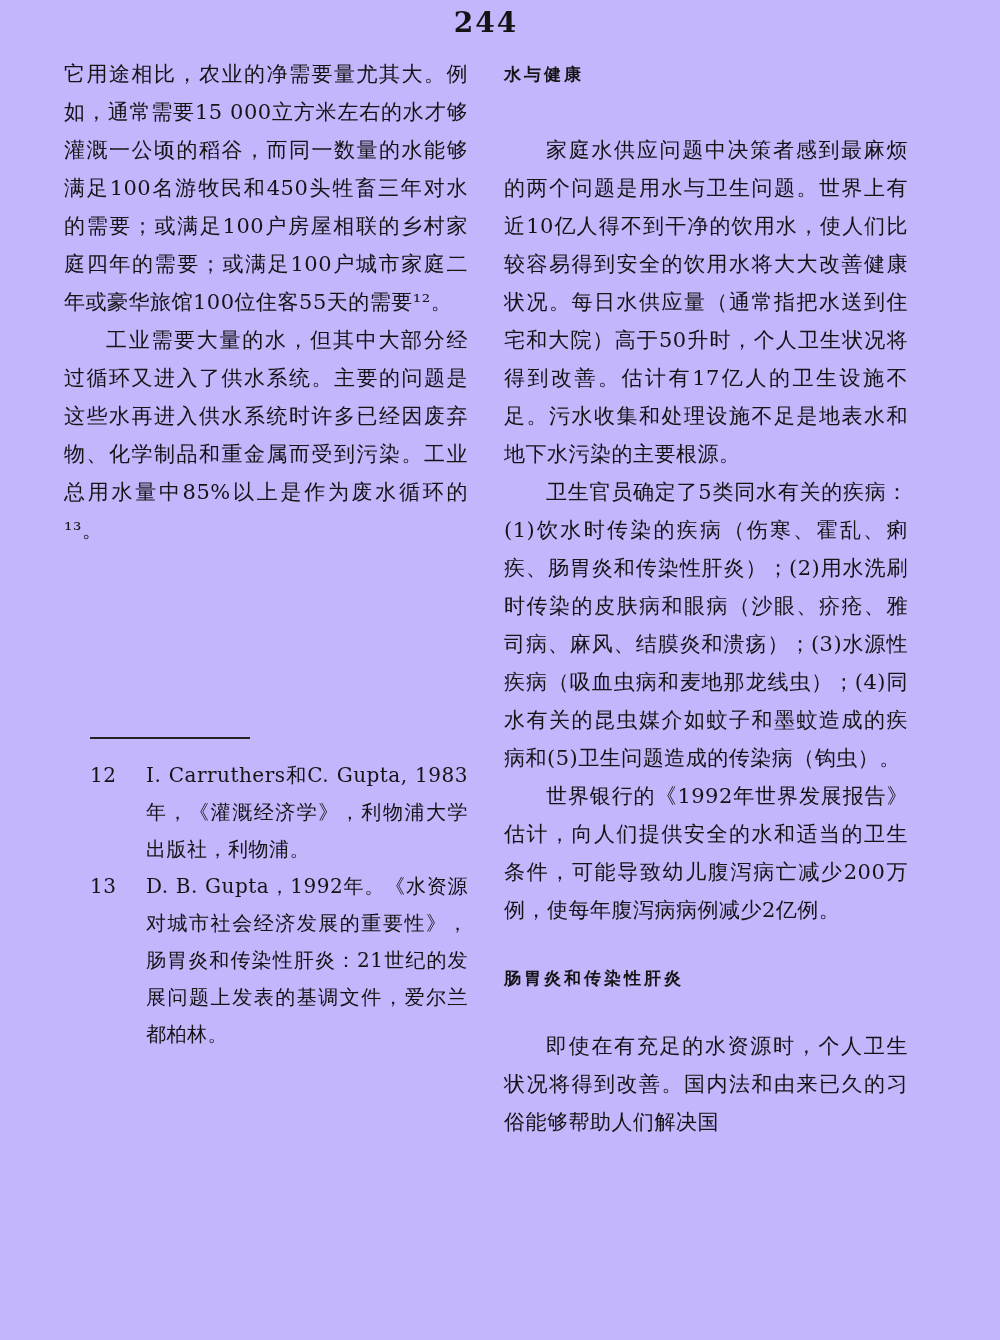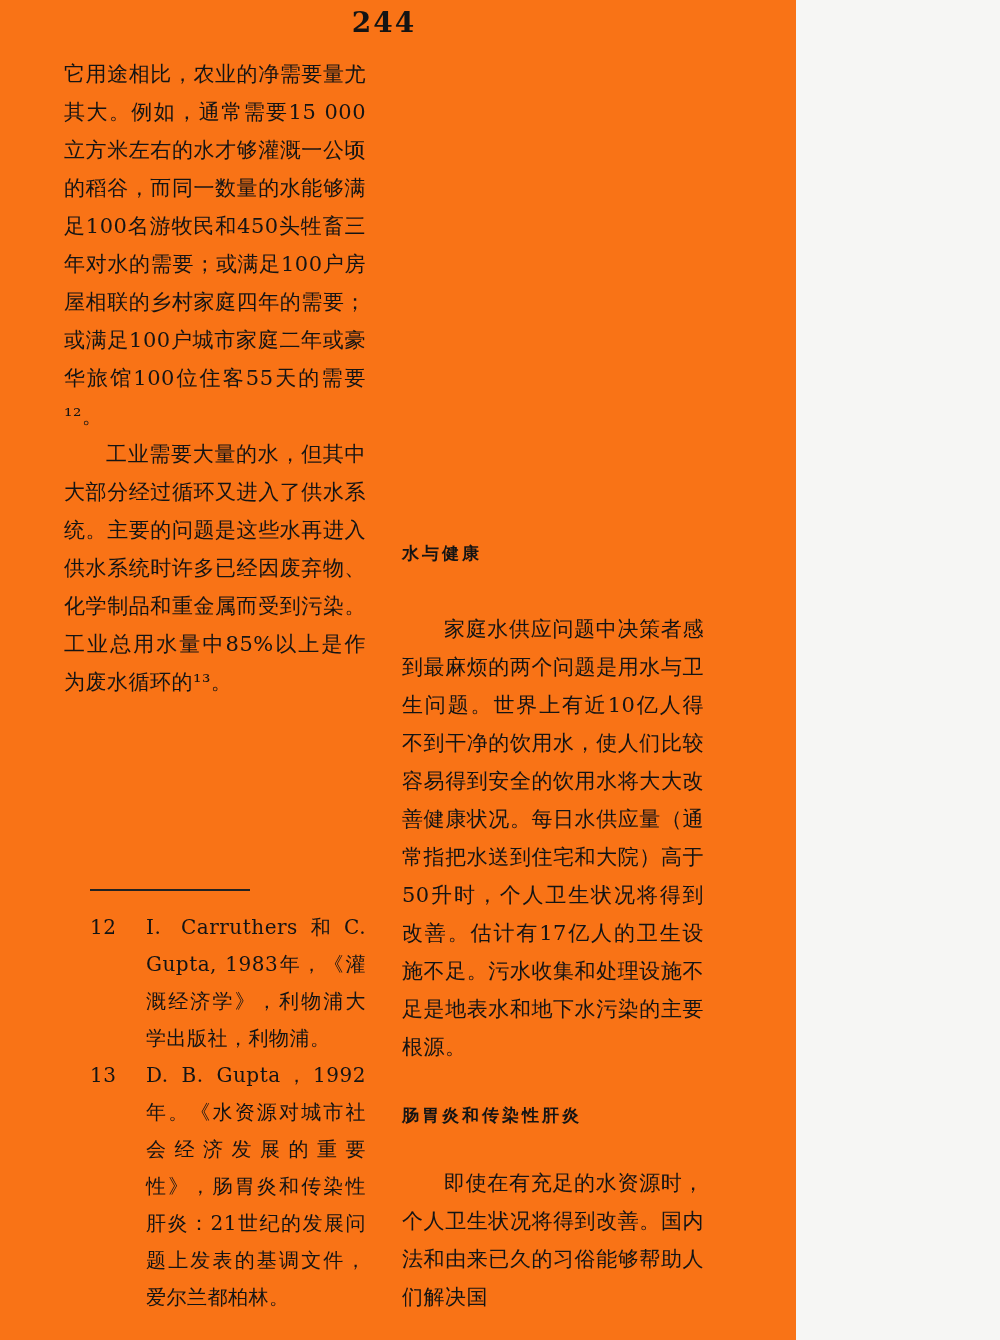--- a/index.html
+++ b/index.html
@@ -10,36 +10,36 @@
   body {
     width: 1000px;
     height: 1340px;
     overflow: hidden;
     color: #141414;
     font-family: "DejaVu Serif", "Liberation Serif", serif;
     -webkit-font-smoothing: antialiased;
   }
   .page {
     box-sizing: border-box;
-    width: 796px;
+    width: 1000px;
     height: 1340px;
-    background: #f97316;
+    background: #c4b5fd;
     padding: 6px 92px 0 64px;
   }
   .page-number {
     text-align: center;
     font-size: 28px;
     font-weight: 600;
     letter-spacing: 2px;
     margin-bottom: 16px;
   }
   .columns {
     display: flex;
     gap: 36px;
-    align-items: flex-end;
+    align-items: flex-start;
   }
   .col {
     width: 404px;
     font-size: 21px;
     line-height: 38px;
     text-align: justify;
     letter-spacing: 0.5px;
     font-weight: 500;
   }
   .para {
@@ -106,19 +106,21 @@
         <div class="footnote">
           <span class="fn-num">13</span>
           <span class="fn-text">D. B. Gupta，1992年。《水资源对城市社会经济发展的重要性》，肠胃炎和传染性肝炎：21世纪的发展问题上发表的基调文件，爱尔兰都柏林。</span>
         </div>
       </div>
     </div>
 
     <div class="col">
       <h3 class="section-heading">水与健康</h3>
       <p class="para">家庭水供应问题中决策者感到最麻烦的两个问题是用水与卫生问题。世界上有近10亿人得不到干净的饮用水，使人们比较容易得到安全的饮用水将大大改善健康状况。每日水供应量（通常指把水送到住宅和大院）高于50升时，个人卫生状况将得到改善。估计有17亿人的卫生设施不足。污水收集和处理设施不足是地表水和地下水污染的主要根源。</p>
+      <p class="para">卫生官员确定了5类同水有关的疾病：(1)饮水时传染的疾病（伤寒、霍乱、痢疾、肠胃炎和传染性肝炎）；(2)用水洗刷时传染的皮肤病和眼病（沙眼、疥疮、雅司病、麻风、结膜炎和溃疡）；(3)水源性疾病（吸血虫病和麦地那龙线虫）；(4)同水有关的昆虫媒介如蚊子和墨蚊造成的疾病和(5)卫生问题造成的传染病（钩虫）。</p>
+      <p class="para">世界银行的《1992年世界发展报告》估计，向人们提供安全的水和适当的卫生条件，可能导致幼儿腹泻病亡减少200万例，使每年腹泻病病例减少2亿例。</p>
 
       <h3 class="section-heading mid">肠胃炎和传染性肝炎</h3>
       <p class="para">即使在有充足的水资源时，个人卫生状况将得到改善。国内法和由来已久的习俗能够帮助人们解决国</p>
     </div>
 
   </div>
 </div>
 
 </body></html>

